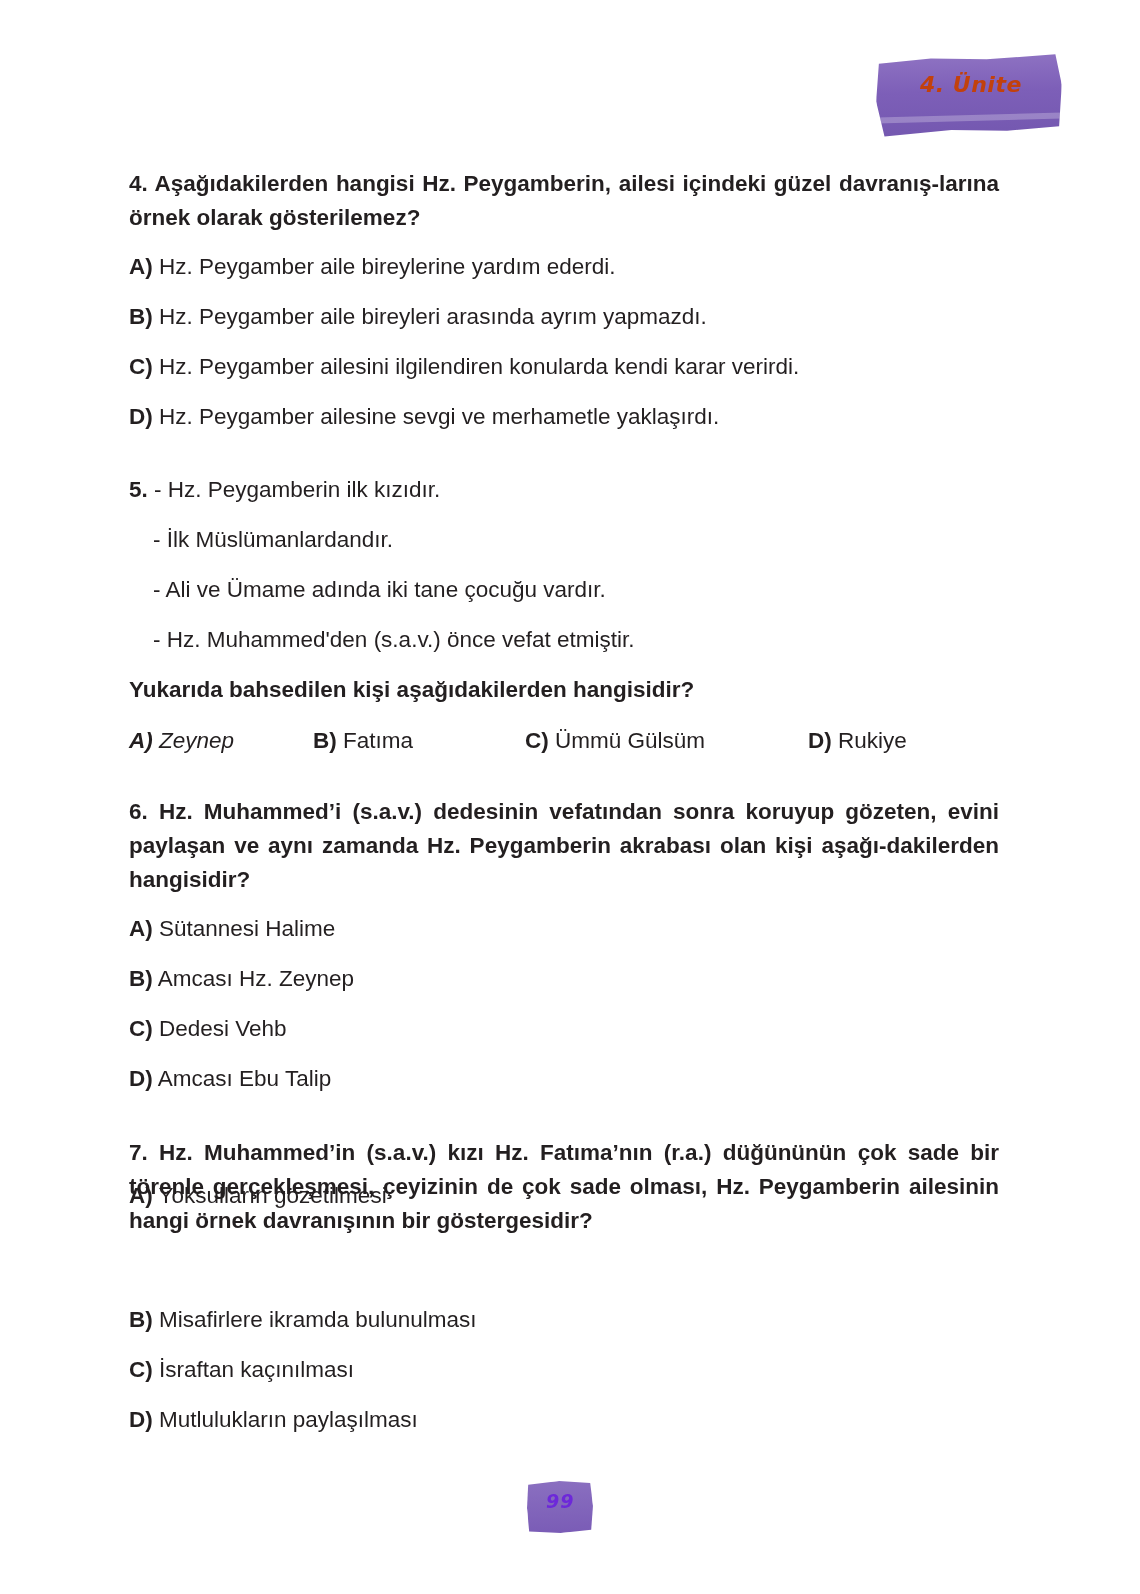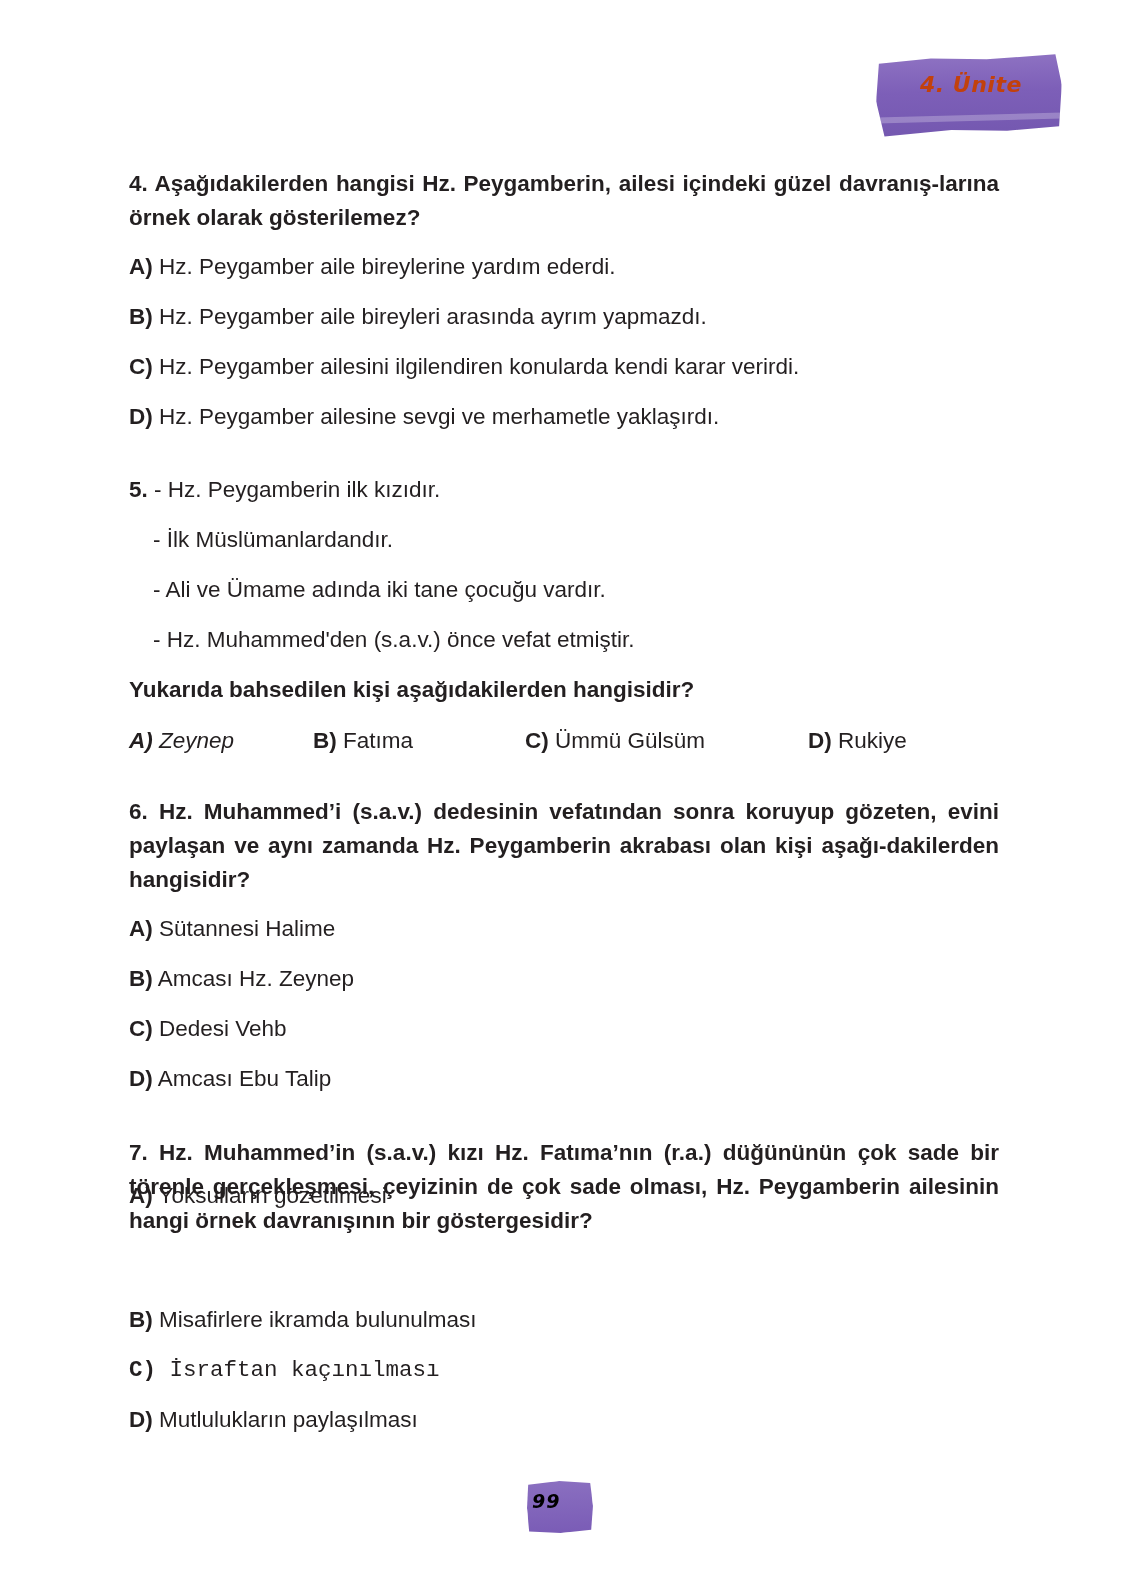--- a/index.html
+++ b/index.html
@@ -84,27 +84,27 @@
       left: 527px;
       top: 1481px;
       width: 66px;
       height: 52px;
       background: linear-gradient(180deg, #8a6fc0 0%, #7a5cb6 100%);
       transform: rotate(-2deg);
       clip-path: polygon(3% 5%, 50% 0%, 97% 6%, 100% 50%, 96% 96%, 50% 100%, 2% 95%, 0% 50%);
     }
     .page-number {
       position: absolute;
-      left: 532px;
+      left: 546px;
       top: 1490px;
       font-family: "DejaVu Sans", sans-serif;
       font-style: italic;
       font-weight: bold;
       font-size: 19px;
-      color: #000000;
+      color: #6d28d9;
       letter-spacing: 1px;
     }
   </style>
 </head>
 <body>
 
 <div class="unit-badge"></div>
 <div class="unit-label">4. Ünite</div>
 
 <div class="content">
@@ -134,20 +134,20 @@
     <div class="opt" style="top:914px;"><span class="letter">A)</span><span> Sütannesi Halime</span></div>
     <div class="opt" style="top:964px;"><span class="letter">B)</span><span> Amcası Hz. Zeynep</span></div>
     <div class="opt" style="top:1014px;"><span class="letter">C)</span><span> Dedesi Vehb</span></div>
     <div class="opt" style="top:1064px;"><span class="letter">D)</span><span> Amcası Ebu Talip</span></div>
   </div>
 
   <div>
     <div class="q-stem" style="top:1136px;">7. Hz. Muhammed’in (s.a.v.) kızı Hz. Fatıma’nın (r.a.) düğününün çok sade bir törenle gerçekleşmesi, çeyizinin de çok sade olması, Hz. Peygamberin ailesinin hangi örnek davranışının bir göstergesidir?</div>
     <div class="opt" style="top:1181px;"><span class="letter">A)</span><span> Yoksulların gözetilmesi</span></div>
     <div class="opt" style="top:1305px;"><span class="letter">B)</span><span> Misafirlere ikramda bulunulması</span></div>
-    <div class="opt" style="top:1355px;font-family:Liberation Mono, monospace;"><span class="letter">C)</span><span> İsraftan kaçınılması</span></div>
+    <div class="opt" style="top:1355px;"><span class="letter">C)</span><span> İsraftan kaçınılması</span></div>
     <div class="opt" style="top:1405px;"><span class="letter">D)</span><span> Mutlulukların paylaşılması</span></div>
   </div>
 
 </div>
 
 <div class="page-badge"></div>
 <div class="page-number">99</div>
 
 </body></html>

